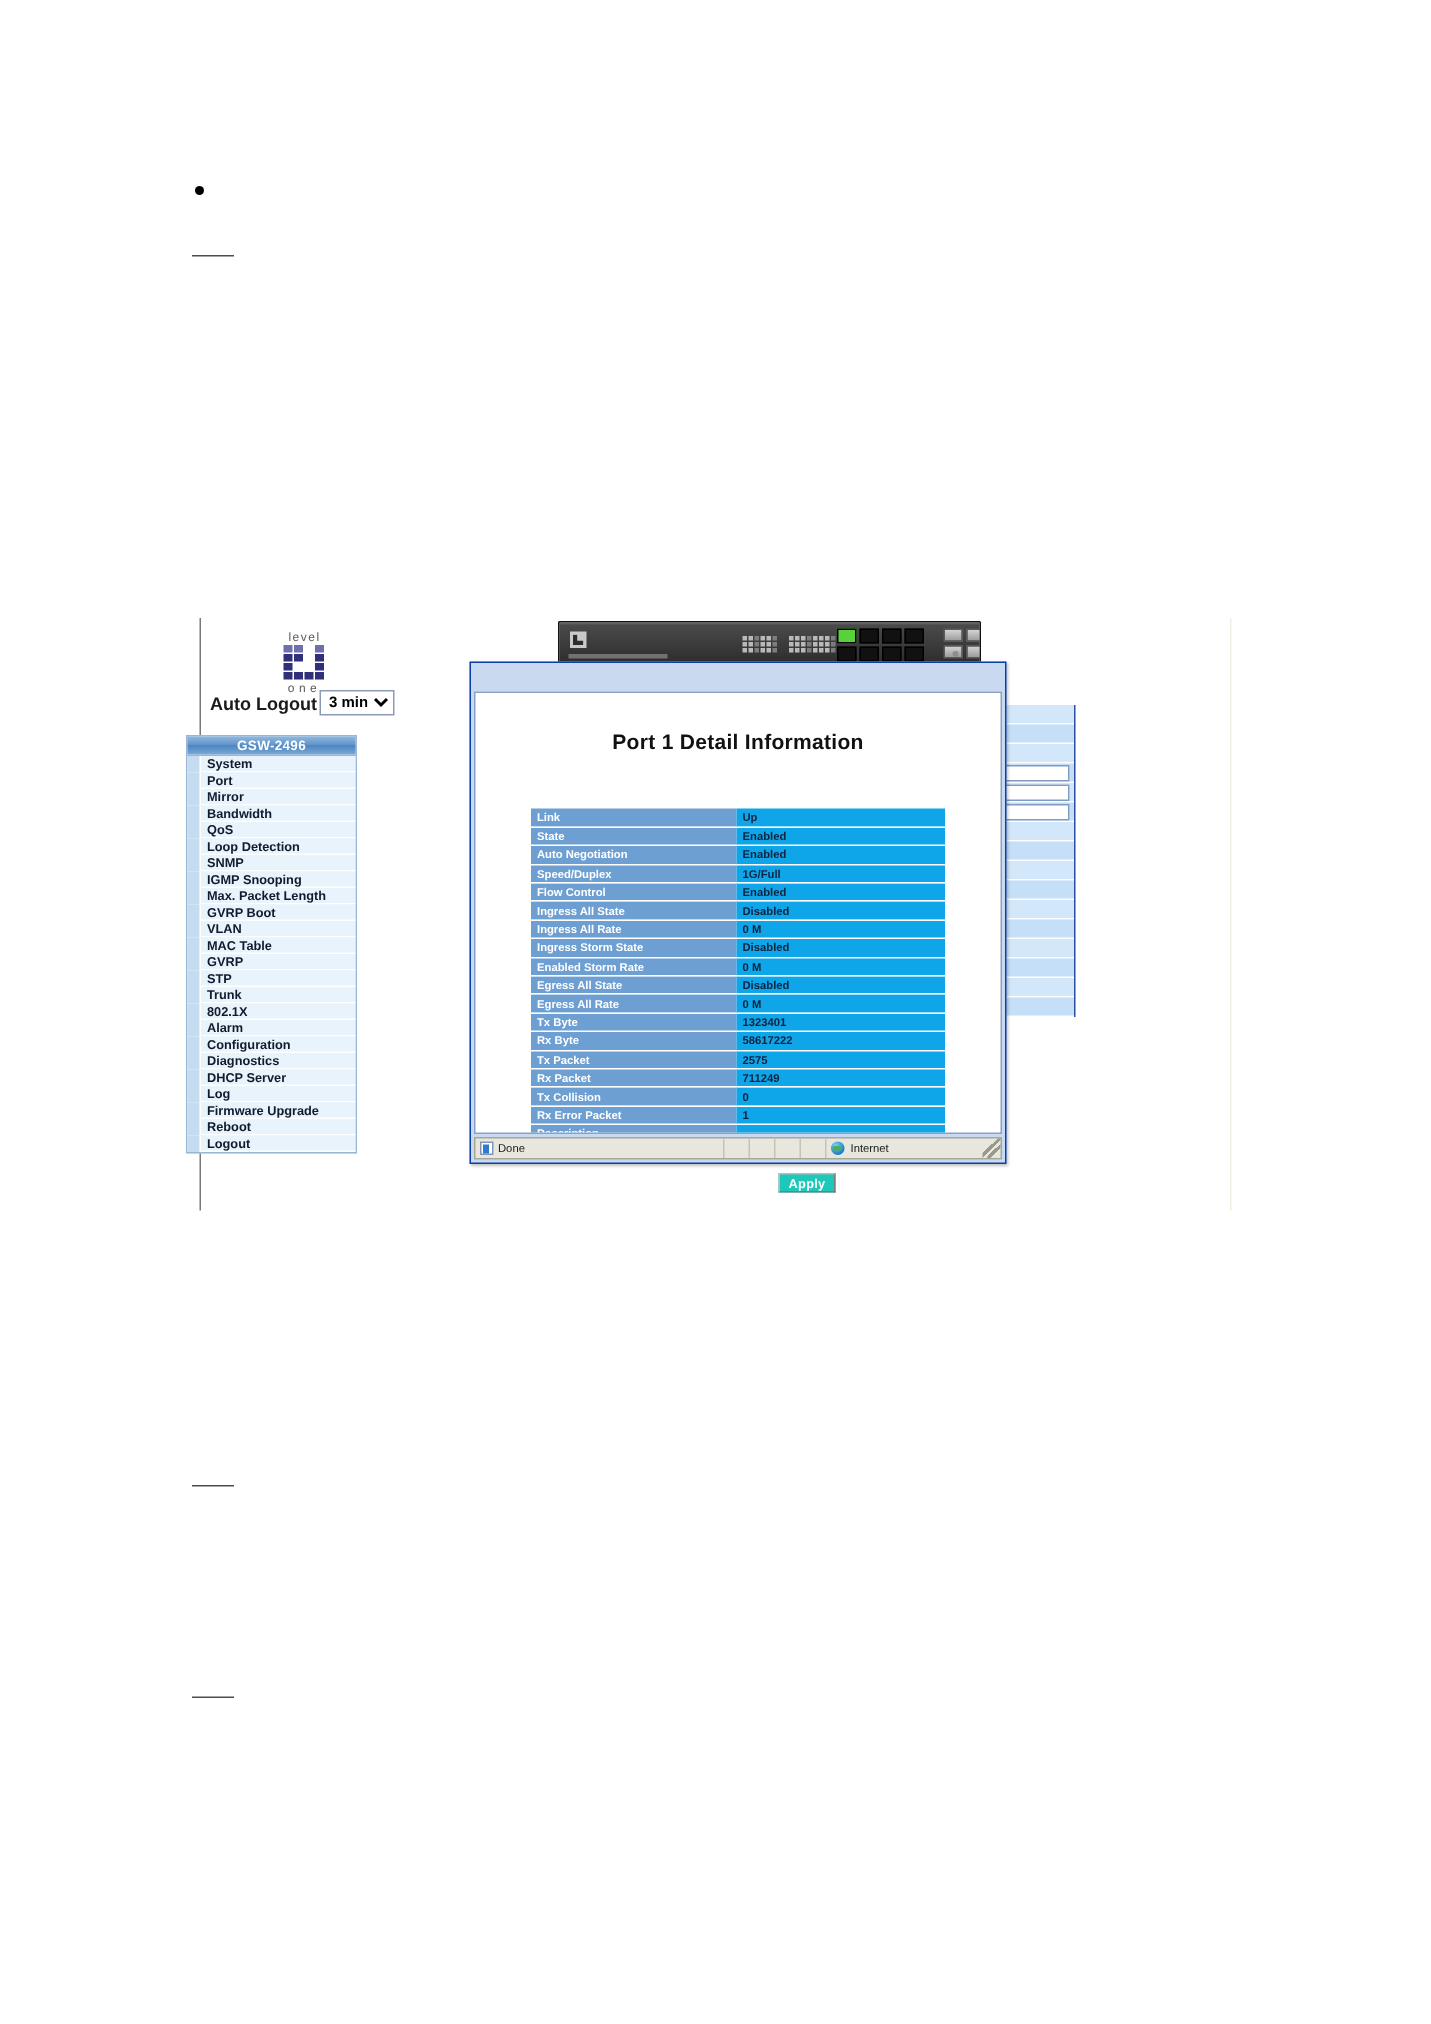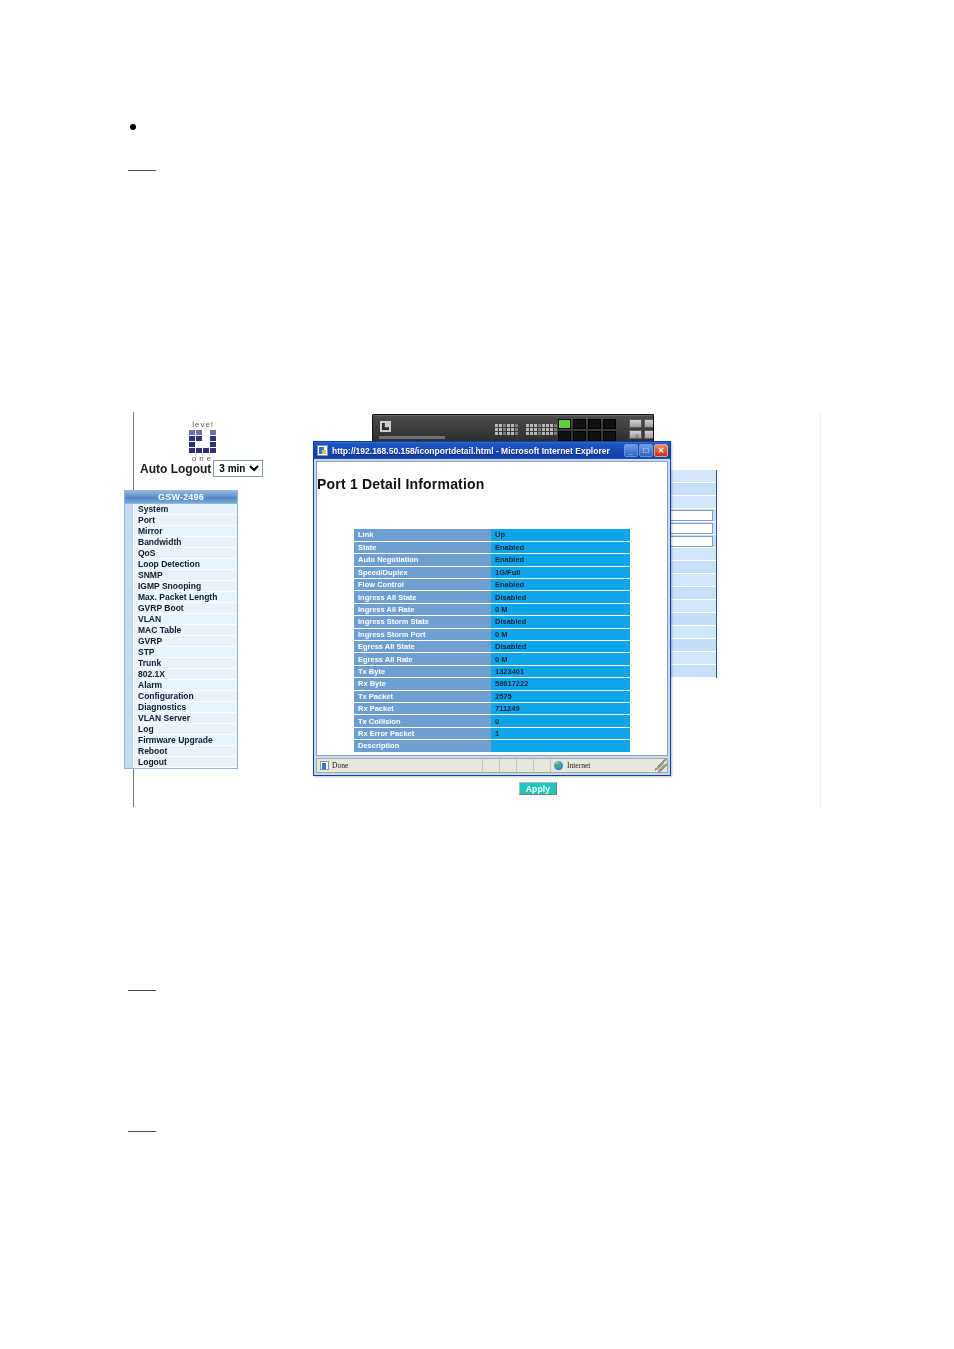--- a/index.html
+++ b/index.html
@@ -275,26 +275,26 @@
   .ie-btn.min .g { top: 68%; }
 
   .ie-body {
     position: absolute;
     left: 2px; right: 2px; top: 19px; bottom: 19px;
     background: #ffffff;
     border: 1px solid #8aa0c4;
     overflow: hidden;
   }
   .dlg-title {
-    text-align: left;
+    text-align: center;
     font-size: 14px;
     font-weight: bold;
     color: #111;
     font-family: "Liberation Sans", sans-serif;
-    margin-top: 14px;
+    margin-top: 24px;
     letter-spacing: .2px;
   }
   .detail-table {
     margin: 37px auto 0;
     width: 276px;
     border-collapse: collapse;
   }
   .detail-table tr { height: 12.4px; }
   .detail-table td {
     font-size: 7.5px;
@@ -316,21 +316,21 @@
   }
 
   .ie-status {
     position: absolute;
     left: 2px; right: 2px; bottom: 2px;
     height: 15px;
     background: #e7e7de;
     border: 1px solid #a6a699;
     display: flex; align-items: center;
     font-size: 7.5px;
-    font-family: Liberation Serif, serif;
+    font-family: Liberation Sans, sans-serif;
     color: #1a1a1a;
   }
   .ie-status .pane {
     height: 13px; display:flex; align-items:center;
     border-right: 1px solid #c3c3b6;
     padding: 0 3px; gap: 3px;
   }
   .ie-status .pane.done { flex: 1 1 auto; border-right: 1px solid #c3c3b6; }
   .ie-status .pane.sm { width: 17px; }
   .ie-status .pane.zone { width: 104px; border-right: none; gap:4px; }
@@ -495,21 +495,21 @@
       <div class="nav-item">GVRP Boot</div>
       <div class="nav-item">VLAN</div>
       <div class="nav-item">MAC Table</div>
       <div class="nav-item">GVRP</div>
       <div class="nav-item">STP</div>
       <div class="nav-item">Trunk</div>
       <div class="nav-item">802.1X</div>
       <div class="nav-item">Alarm</div>
       <div class="nav-item">Configuration</div>
       <div class="nav-item">Diagnostics</div>
-      <div class="nav-item">VLAN Server</div>
+      <div class="nav-item">DHCP Server</div>
       <div class="nav-item">Log</div>
       <div class="nav-item">Firmware Upgrade</div>
       <div class="nav-item">Reboot</div>
       <div class="nav-item">Logout</div>
     </div>
 </div>
 
 <div class="bg-table">
   <div id="bg-rows">
       <div class="bg-row"></div>
@@ -534,35 +534,20 @@
       <div class="bg-row alt"></div>
       <div class="bg-row"></div>
       <div class="bg-row alt"></div>
     </div>
 </div>
 
 <div class="apply-btn">Apply</div>
 
 <div class="ie-window">
 
-  <div class="ie-title">
-    <div class="ie-favicon"></div>
-    <div class="ie-title-text">http://192.168.50.158/iconportdetail.html - Microsoft Internet Explorer</div>
-    <div class="ie-btns">
-      <div class="ie-btn min">
-          <span class="g">_</span>
-        </div>
-      <div class="ie-btn max">
-          <span class="g">□</span>
-        </div>
-      <div class="ie-btn close">
-          <span class="g">✕</span>
-        </div>
-    </div>
-  </div>
 
   <div class="ie-body">
     <div class="dlg-title">Port 1 Detail Information</div>
     <table class="detail-table">
       <tbody id="detail-rows">
           <tr>
             <td class="k">Link</td>
             <td class="v">Up</td>
           </tr>
           <tr>
@@ -587,21 +572,21 @@
           </tr>
           <tr>
             <td class="k">Ingress All Rate</td>
             <td class="v">0 M</td>
           </tr>
           <tr>
             <td class="k">Ingress Storm State</td>
             <td class="v">Disabled</td>
           </tr>
           <tr>
-            <td class="k">Ingress Storm Port</td>
+            <td class="k">Enabled Storm Rate</td>
             <td class="v">0 M</td>
           </tr>
           <tr>
             <td class="k">Egress All State</td>
             <td class="v">Disabled</td>
           </tr>
           <tr>
             <td class="k">Egress All Rate</td>
             <td class="v">0 M</td>
           </tr>

